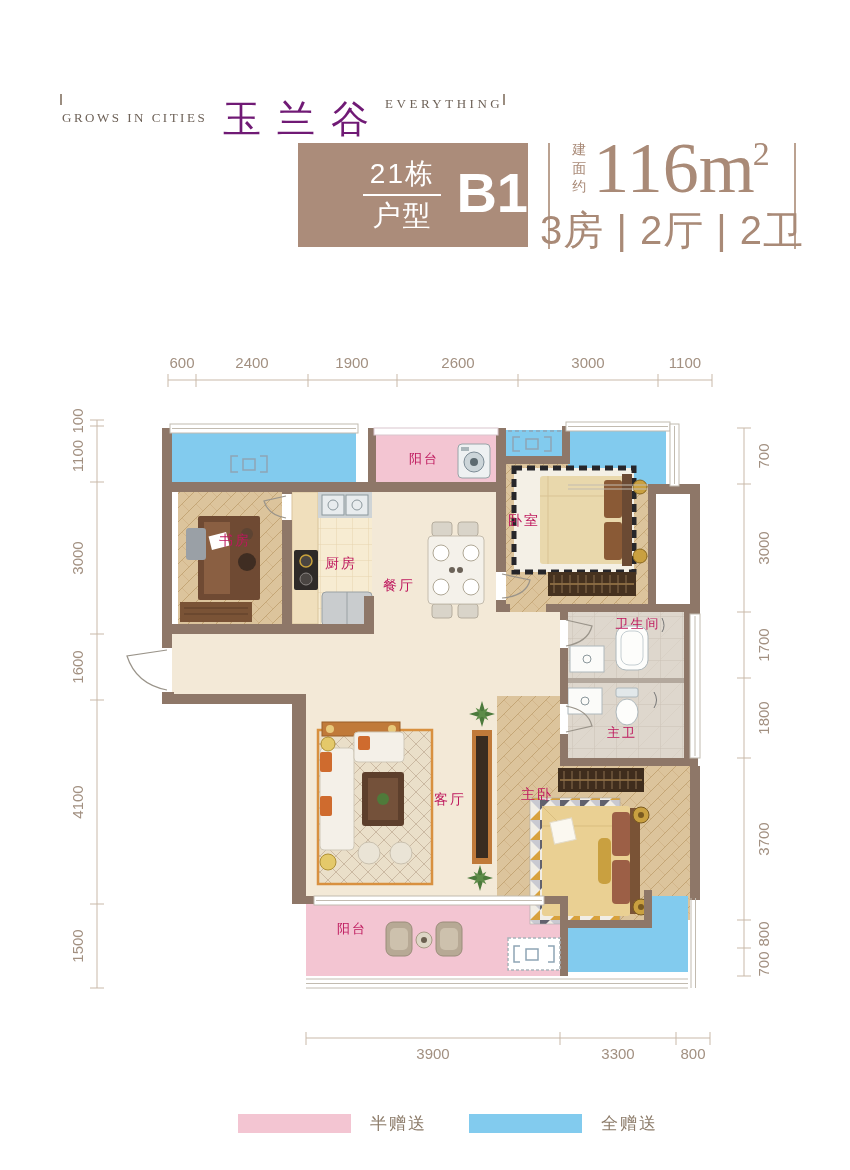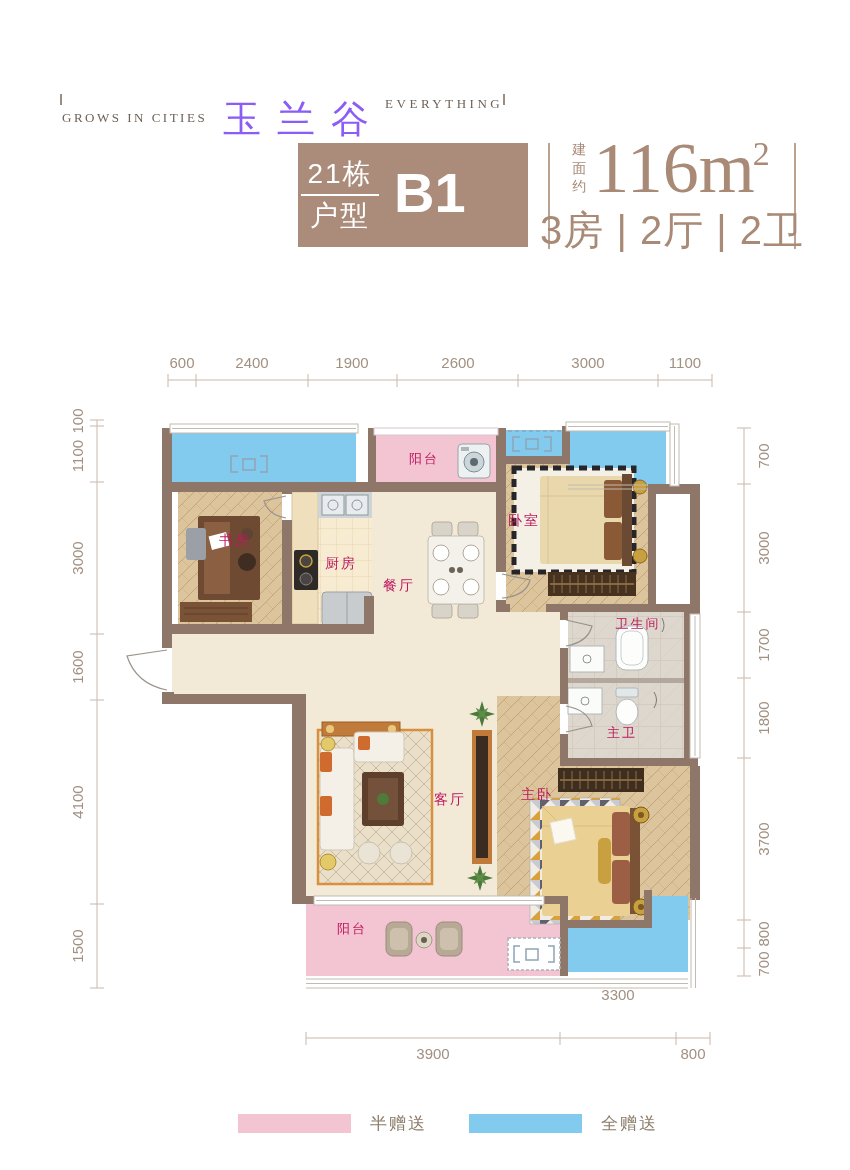--- a/index.html
+++ b/index.html
@@ -4,25 +4,25 @@
 <style>
   html,body{margin:0;padding:0;background:#fff;}
   .page{position:relative;width:850px;height:1170px;background:#ffffff;overflow:hidden;
         font-family:"Liberation Sans",sans-serif;}
   
   .logo{position:absolute;left:60px;top:94px;width:184px;display:flex;flex-direction:row;align-items:flex-start;}
   .orn{margin-bottom:-5px;}
   .orn.flip{transform:scaleY(-1);margin-top:-5px;margin-bottom:0;}
   .logo-bar{width:176px;height:9px;border:1px solid #9b8d80;}
   .logo-tagline{margin-top:16px;font-family:"Liberation Serif",serif;font-size:13px;letter-spacing:2.5px;color:#6e6258;white-space:nowrap;}
-  .logo-name{margin-top:4px;font-family:"DejaVu Serif",serif;font-size:38px;color:#8b5cf6;letter-spacing:16px;padding-left:16px;line-height:1.15;white-space:nowrap;}
+  .logo-name{margin-top:4px;font-family:"DejaVu Serif",serif;font-size:38px;color:#701a75;letter-spacing:16px;padding-left:16px;line-height:1.15;white-space:nowrap;}
   .logo-tagline.b{margin-top:2px;margin-bottom:14px;letter-spacing:3.5px;}
   
   .unit-card{position:absolute;left:298px;top:143px;width:230px;height:104px;background:#ab8c7a;
-             display:flex;align-items:center;justify-content:flex-start;gap:12px;color:#fff;}
+             display:flex;align-items:center;justify-content:flex-end;gap:12px;color:#fff;}
   .unit-left{display:flex;flex-direction:column;align-items:center;width:84px;}
   .unit-building,.unit-label{font-size:28px;line-height:1.2;letter-spacing:2px;white-space:nowrap;}
   .unit-divider{width:78px;height:2px;background:#fff;margin:3px 0;}
   .unit-code{font-family:Liberation Sans, sans-serif;font-size:56px;font-weight:700;line-height:0.9;margin-top:-4px;}
   
   .area-card{position:absolute;left:548px;top:143px;width:244px;height:106px;
              border-left:2px solid #bba291;border-right:2px solid #bba291;
              display:flex;flex-direction:column;justify-content:center;align-items:center;color:#a98a77;}
   .area-top{display:flex;align-items:flex-start;}
   .area-prefix{width:16px;font-size:14px;line-height:1.3;word-break:break-all;margin-top:6px;margin-right:5px;color:#a98a77;}
@@ -384,21 +384,21 @@
 
   <div class="dim v" style="left:763px;top:456px">700</div>
   <div class="dim v" style="left:763px;top:548px">3000</div>
   <div class="dim v" style="left:763px;top:645px">1700</div>
   <div class="dim v" style="left:763px;top:718px">1800</div>
   <div class="dim v" style="left:763px;top:839px">3700</div>
   <div class="dim v" style="left:763px;top:934px">800</div>
   <div class="dim v" style="left:763px;top:964px">700</div>
 
   <div class="dim" style="left:433px;top:1053px">3900</div>
-  <div class="dim" style="left:618px;top:994px">3300</div>
+  <div class="dim" style="left:618px;top:1053px">3300</div>
   <div class="dim" style="left:693px;top:1053px">800</div>
 
   <div class="legend">
     <span class="swatch" style="background: rgb(243, 197, 210);"></span>
     <span class="legend-label">半赠送</span>
     <span class="legend-gap"></span>
     <span class="swatch" style="background: rgb(130, 203, 238);"></span>
     <span class="legend-label">全赠送</span>
   </div>
 

